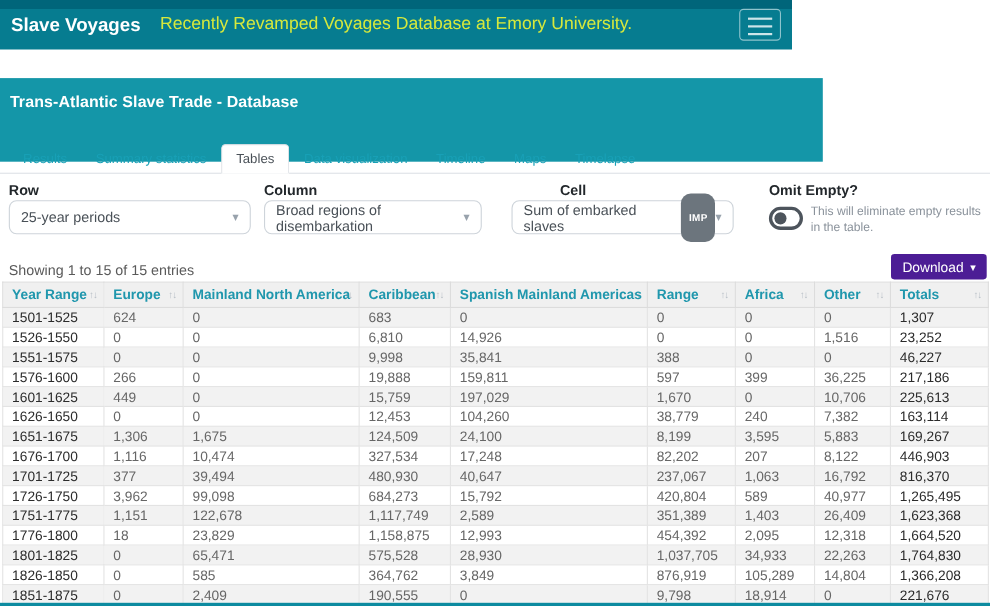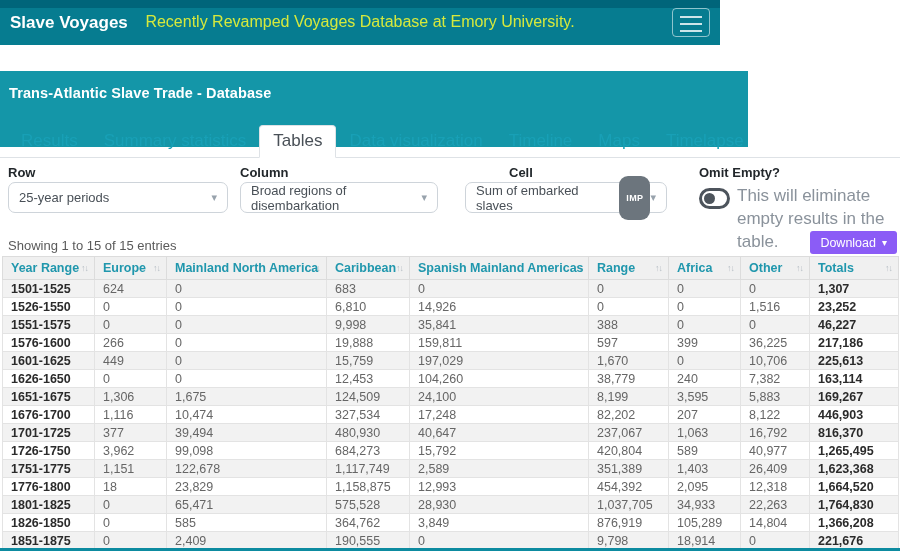--- a/index.html
+++ b/index.html
@@ -28,64 +28,64 @@
   .menu-btn.m2 { right:9px; top:85px; border-color:rgba(255,255,255,.4); }
   .menu-btn.m2 .bar { background:rgba(255,255,255,.6); }
   
   .subnav { position:absolute; top:45px; left:0; width:748px; height:76px; background:#1496a8;margin-top:26px; }
   .subtitle { position:absolute; left:9px; top:14px; font-size:14.5px; font-weight:bold; color:#fff; letter-spacing:.1px; }
   
   .tab-bar {
     position:absolute; top:131px; left:0; width:900px; height:27px;
     display:flex; align-items:flex-end; padding-left:8px; border-bottom:1px solid #dee2e6;
   }
-  .tab { padding:5px 13px 6px; font-size:17px; color:#18a0b6; cursor:pointer; white-space:nowrap; }
+  .tab { padding:5px 13px 6px; font-size:12px; color:#18a0b6; cursor:pointer; white-space:nowrap; }
   .tab.active {
     background:#fff; border:1px solid #dee2e6; border-bottom:1px solid #fff;
     border-radius:4px 4px 0 0; color:#495057; margin-bottom:-1px;
   }
   
   .ctl-label { position:absolute; font-size:13px; font-weight:bold; color:#22272b; }
   .select-box {
     position:absolute; height:31px; background:#fff; border:1px solid #ced4da; border-radius:7px;
     display:flex; align-items:center; padding:0 10px; font-size:13px; color:#495057; cursor:pointer;
   }
   .select-box .caret { margin-left:auto; color:#98a2ac; font-size:11px; }
   .badge {
     background:#6c757d; color:#fff; font-size:9px; font-weight:bold; letter-spacing:.4px;
     padding:17px 7px; border-radius:9px; margin-left:6px;
   }
   .toggle { position:absolute; left:699px; top:188px; width:31px; height:21px;
     border:3px solid #4d545c; border-radius:11px; cursor:pointer; }
   .toggle .knob { position:absolute; left:1.5px; top:2px; width:11px; height:11px;
     background:#4d545c; border-radius:50%; }
   .omit-desc { position:absolute; left:737px; top:185px; width:160px;
-    font-size:17px; color:#8a929b; line-height:1.35; }
+    font-size:11px; color:#8a929b; line-height:1.35; }
   
   .showing { position:absolute; left:8px; top:238px; font-size:13px; color:#5a5a5a; }
   .download-btn {
-    position:absolute; right:3px; top:231px; height:23px; background:#8b5cf6; color:#fff;
+    position:absolute; right:3px; top:231px; height:23px; background:#4c1d95; color:#fff;
     border:none; border-radius:3px; font-size:12.5px; padding:0 10px;
     display:flex; align-items:center; cursor:pointer; font-family:inherit;text-align:center;
   }
   .download-btn .caret { margin-left:6px; font-size:10px; }
   
   .table-wrap { position:absolute; top:256px; left:2px; width:896px; }
   table { width:896px; border-collapse:collapse; table-layout:fixed; }
   th {
     background:#f0f0f0; color:#2097ad; font-size:12.5px; font-weight:bold; text-align:left;
     padding:4px 6px 4px 8px; border:1px solid #dcdcdc; white-space:nowrap; overflow:hidden; cursor:pointer;
   }
   th .sort { float:right; font-size:9px; color:#b7bec5; letter-spacing:-1px; margin-top:2px; }
   td {
     font-size:12.5px; color:#666; padding:1.5px 8px; height:14px; line-height:14px;
     border:1px solid #e3e3e3; white-space:nowrap; overflow:hidden; background:#fff;
   }
   tbody tr:nth-child(odd) td { background:#f2f2f2; }
-  td.c-first, td.c-last { font-weight:bold; color:#2b2b2b; }
+  td.c-first, td.c-last { font-weight:normal; color:#2b2b2b; }
   tr.totals td { background:#fff !important; font-weight:bold; color:#2b2b2b; border-top:1px solid #c6c6c6; }
   .bottom-edge { position:absolute; left:0; bottom:0; width:900px; height:3px; background:#0d8ba0; z-index:5; }
 </style>
 </head>
 <body>
 
 <div id="app">
 
   <div class="navbar">
     <div class="brand">Slave Voyages</div>

